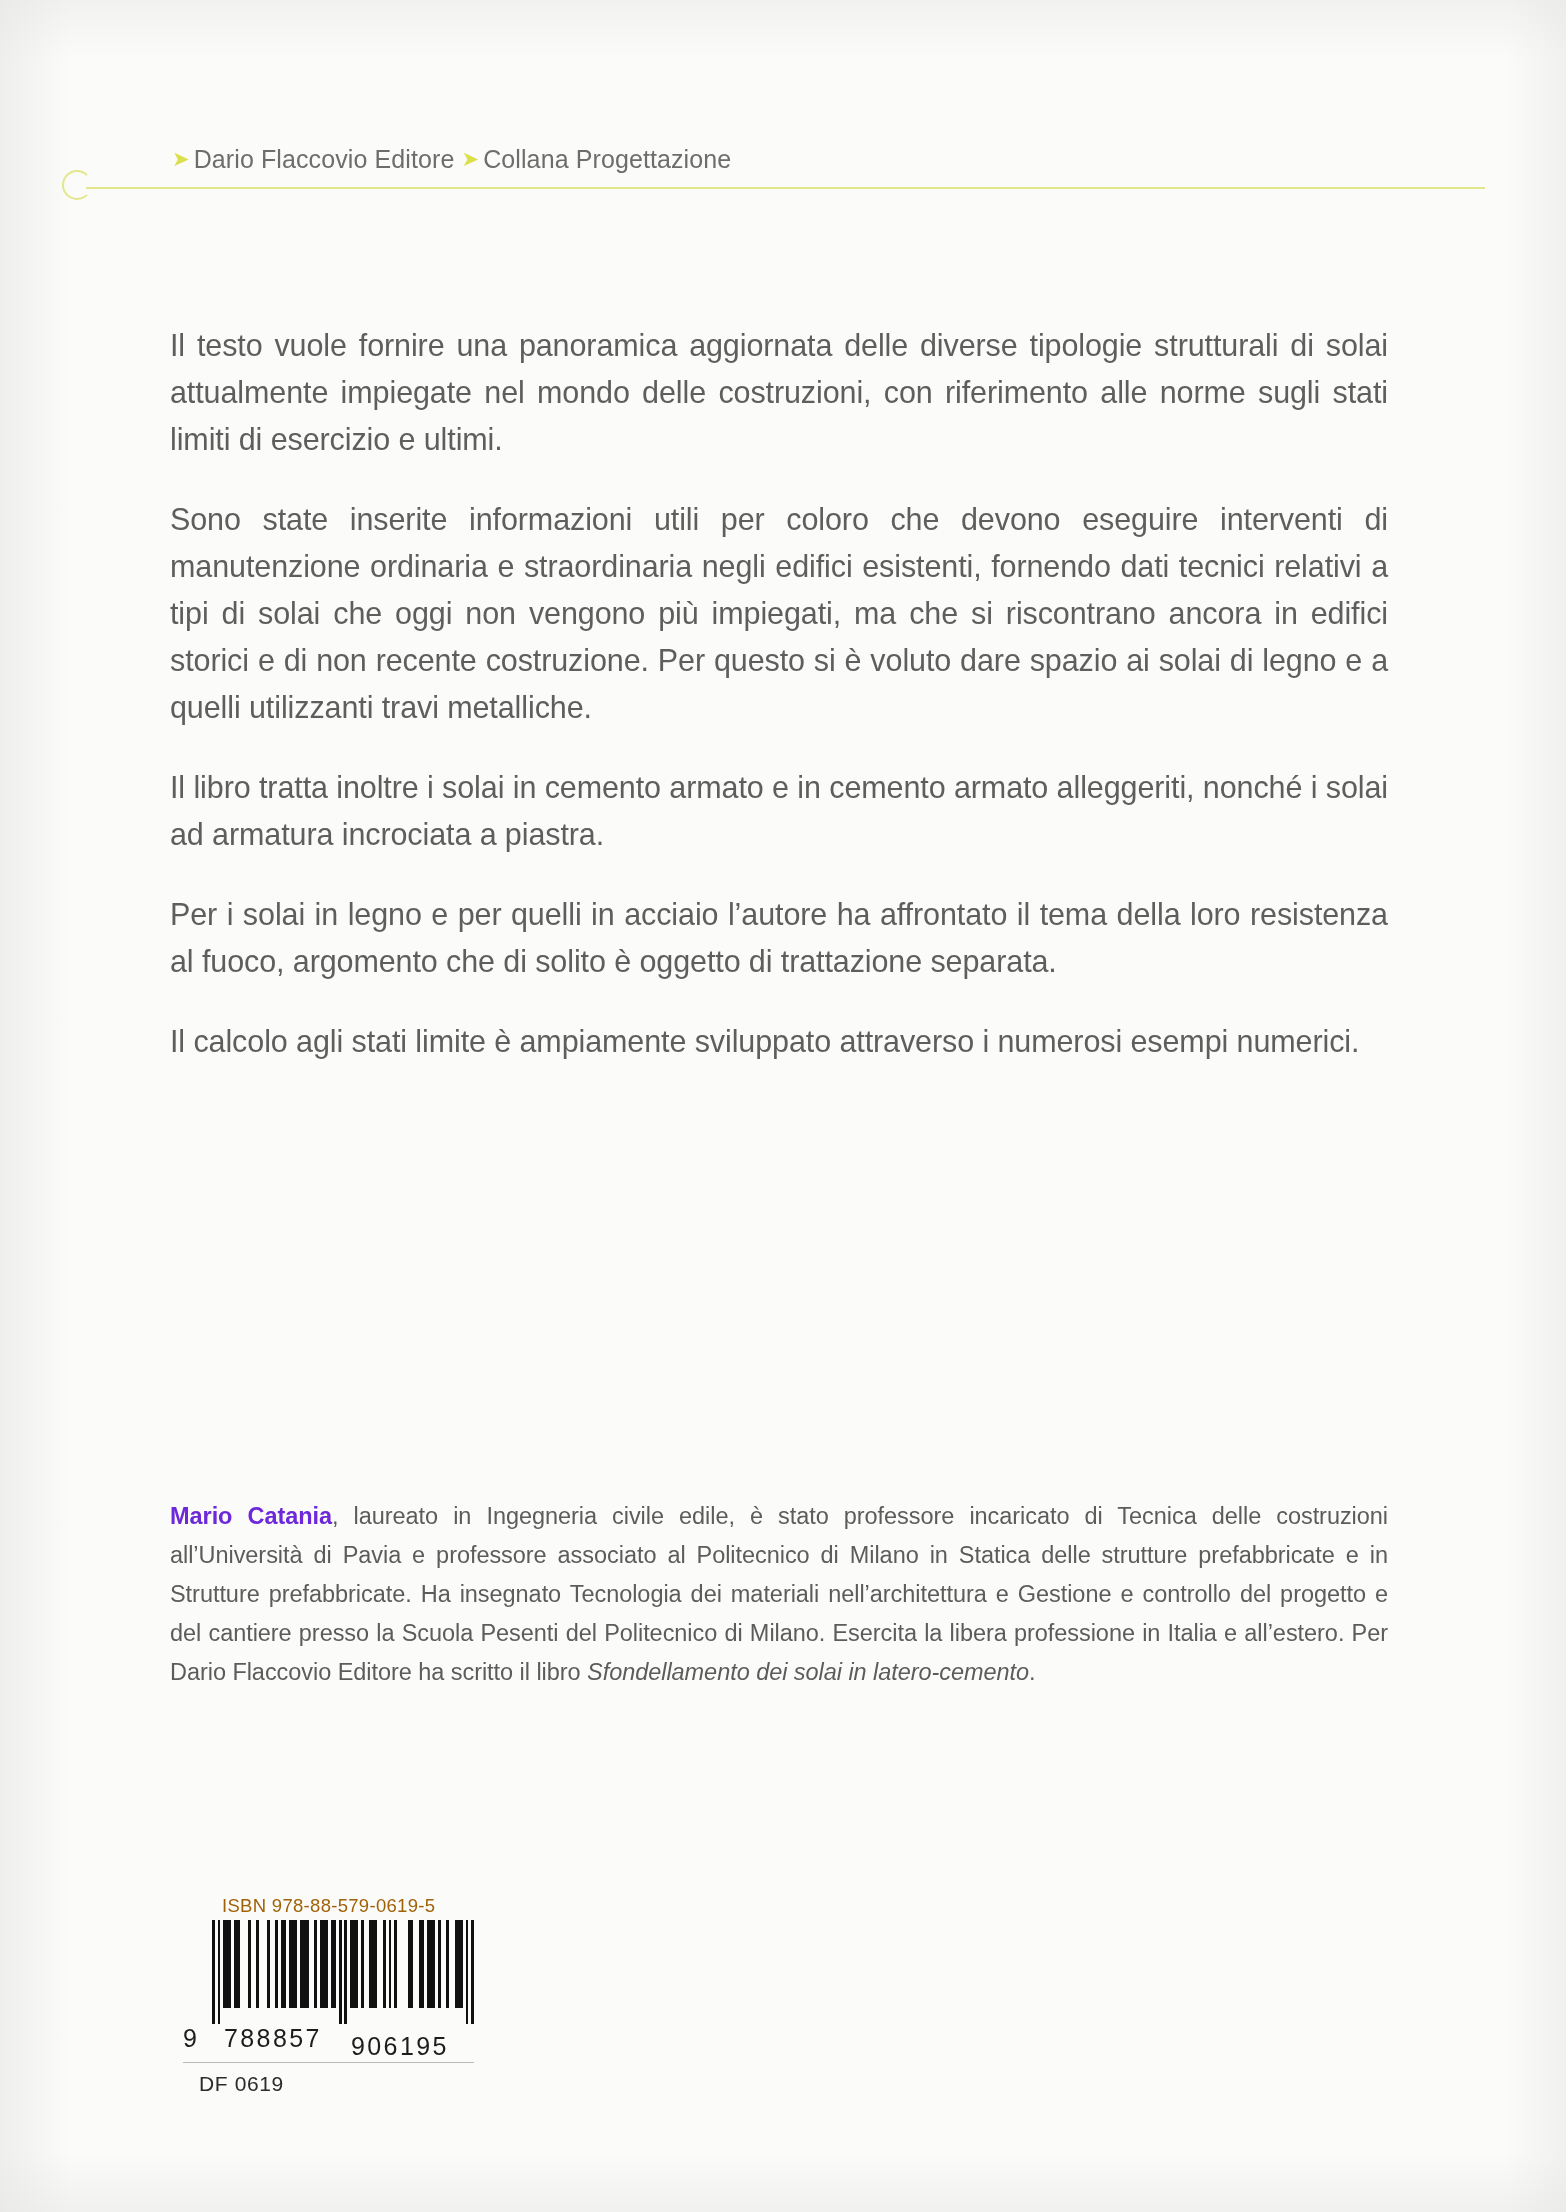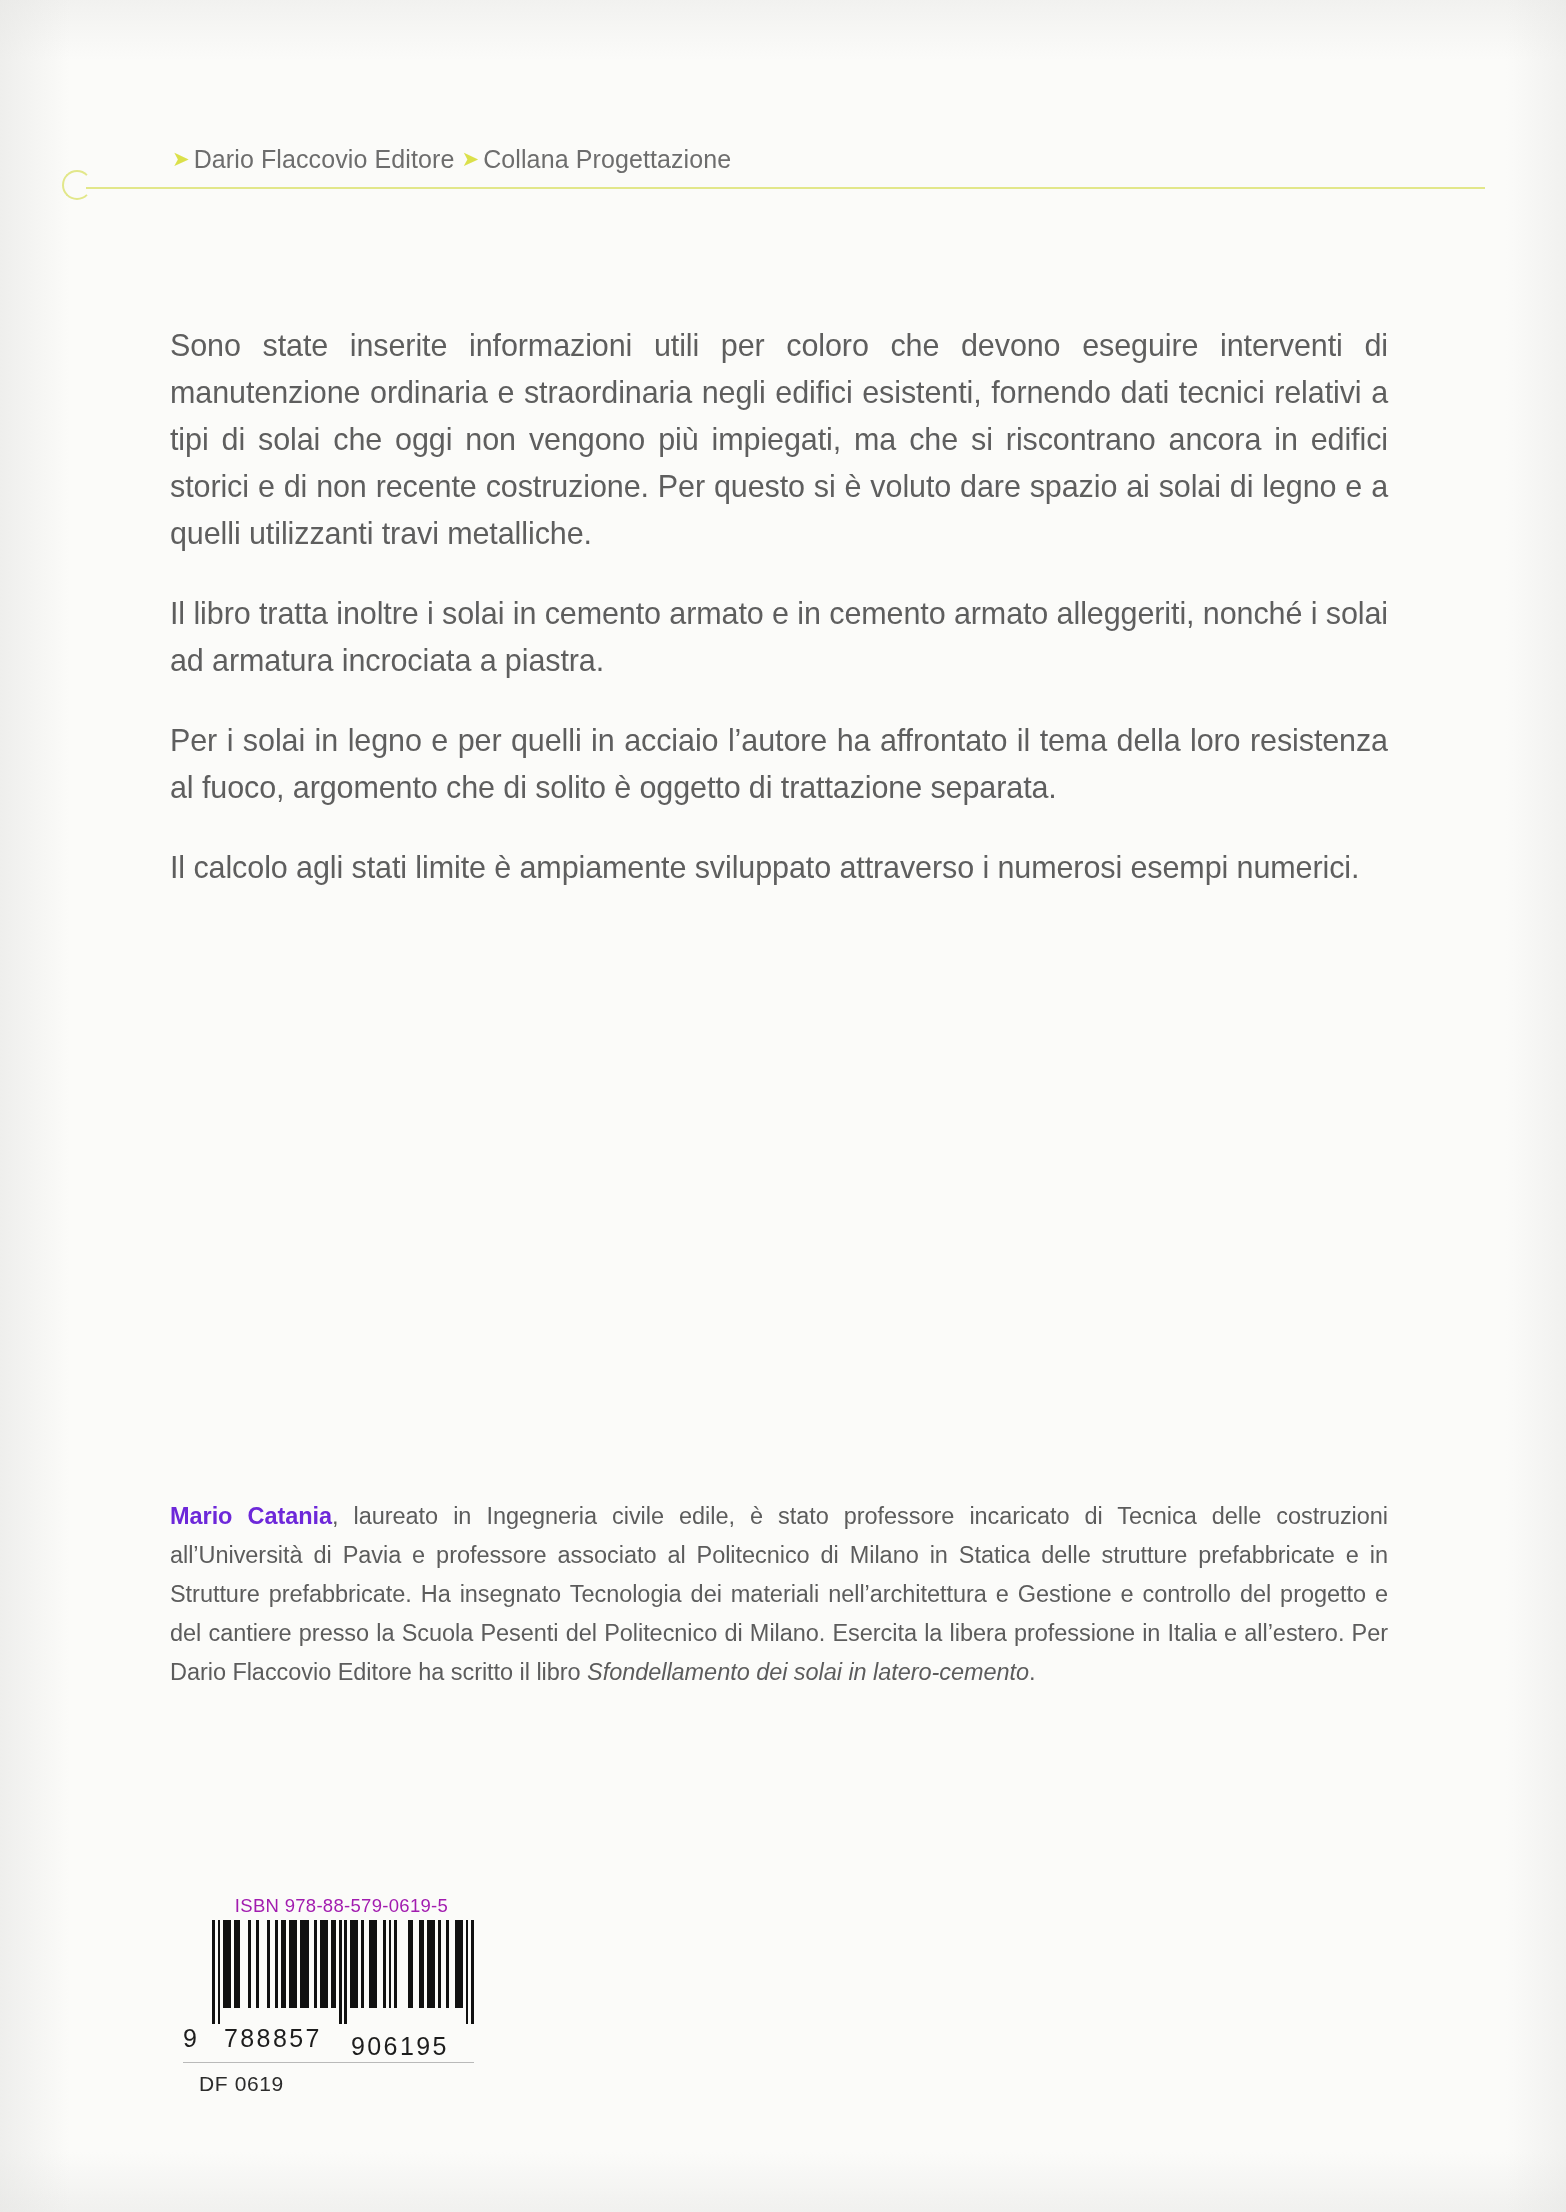--- a/index.html
+++ b/index.html
@@ -139,26 +139,25 @@
 
   
   .barcode-block {
     position: absolute;
     left: 183px;
     top: 1895px;
     width: 300px;
   }
   .isbn-label {
     font-size: 18.5px;
-    color: #a21caf;
+    color: #a16207;
     letter-spacing: 0.3px;
-    margin-left: 17px;
+    margin-left: 39px;
     margin-bottom: 3px;
     white-space: nowrap;
-    text-align: center;
   }
   .barcode {
     position: relative;
     height: 104px;
     width: 262px;
     margin-left: 29px;
   }
   .barcode .bar {
     position: absolute;
     top: 0;
@@ -206,20 +205,21 @@
     <div class="header-line-wrap">
       <div class="header-loop"></div>
       <div class="header-rule"></div>
     </div>
     <div class="header-text">
       <span class="chev">➤</span><span>Dario Flaccovio Editore</span><span class="chev2">➤</span><span>Collana Progettazione</span>
     </div>
   </div>
 
   <div class="blurb">
+    <p>Il testo vuole fornire una panoramica aggiornata delle diverse tipologie strutturali di solai attualmente impiegate nel mondo delle costruzioni, con riferimento alle norme sugli stati limiti di esercizio e ultimi.</p>
     <p>Sono state inserite informazioni utili per coloro che devono eseguire interventi di manutenzione ordinaria e straordinaria negli edifici esistenti, fornendo dati tecnici relativi a tipi di solai che oggi non vengono più impiegati, ma che si riscontrano ancora in edifici storici e di non recente costruzione. Per questo si è voluto dare spazio ai solai di legno e a quelli utilizzanti travi metalliche.</p>
     <p>Il libro tratta inoltre i solai in cemento armato e in cemento armato alleggeriti, nonché i solai ad armatura incrociata a piastra.</p>
     <p>Per i solai in legno e per quelli in acciaio l’autore ha affrontato il tema della loro resistenza al fuoco, argomento che di solito è oggetto di trattazione separata.</p>
     <p>Il calcolo agli stati limite è ampiamente sviluppato attraverso i numerosi esempi numerici.</p>
   </div>
 
   <div class="bio">
     <p><span class="author-name">Mario Catania</span><span>, laureato in Ingegneria civile edile, è stato professore incaricato di Tecnica delle costruzioni all’Università di Pavia e professore associato al Politecnico di Milano in Statica delle strutture prefabbricate e in Strutture prefabbricate. Ha insegnato Tecnologia dei materiali nell’architettura e Gestione e controllo del progetto e del cantiere presso la Scuola Pesenti del Politecnico di Milano. Esercita la libera professione in Italia e all’estero. Per Dario Flaccovio Editore ha scritto il libro </span><span class="book-title">Sfondellamento dei solai in latero-cemento</span><span>.</span></p>
   </div>
 

